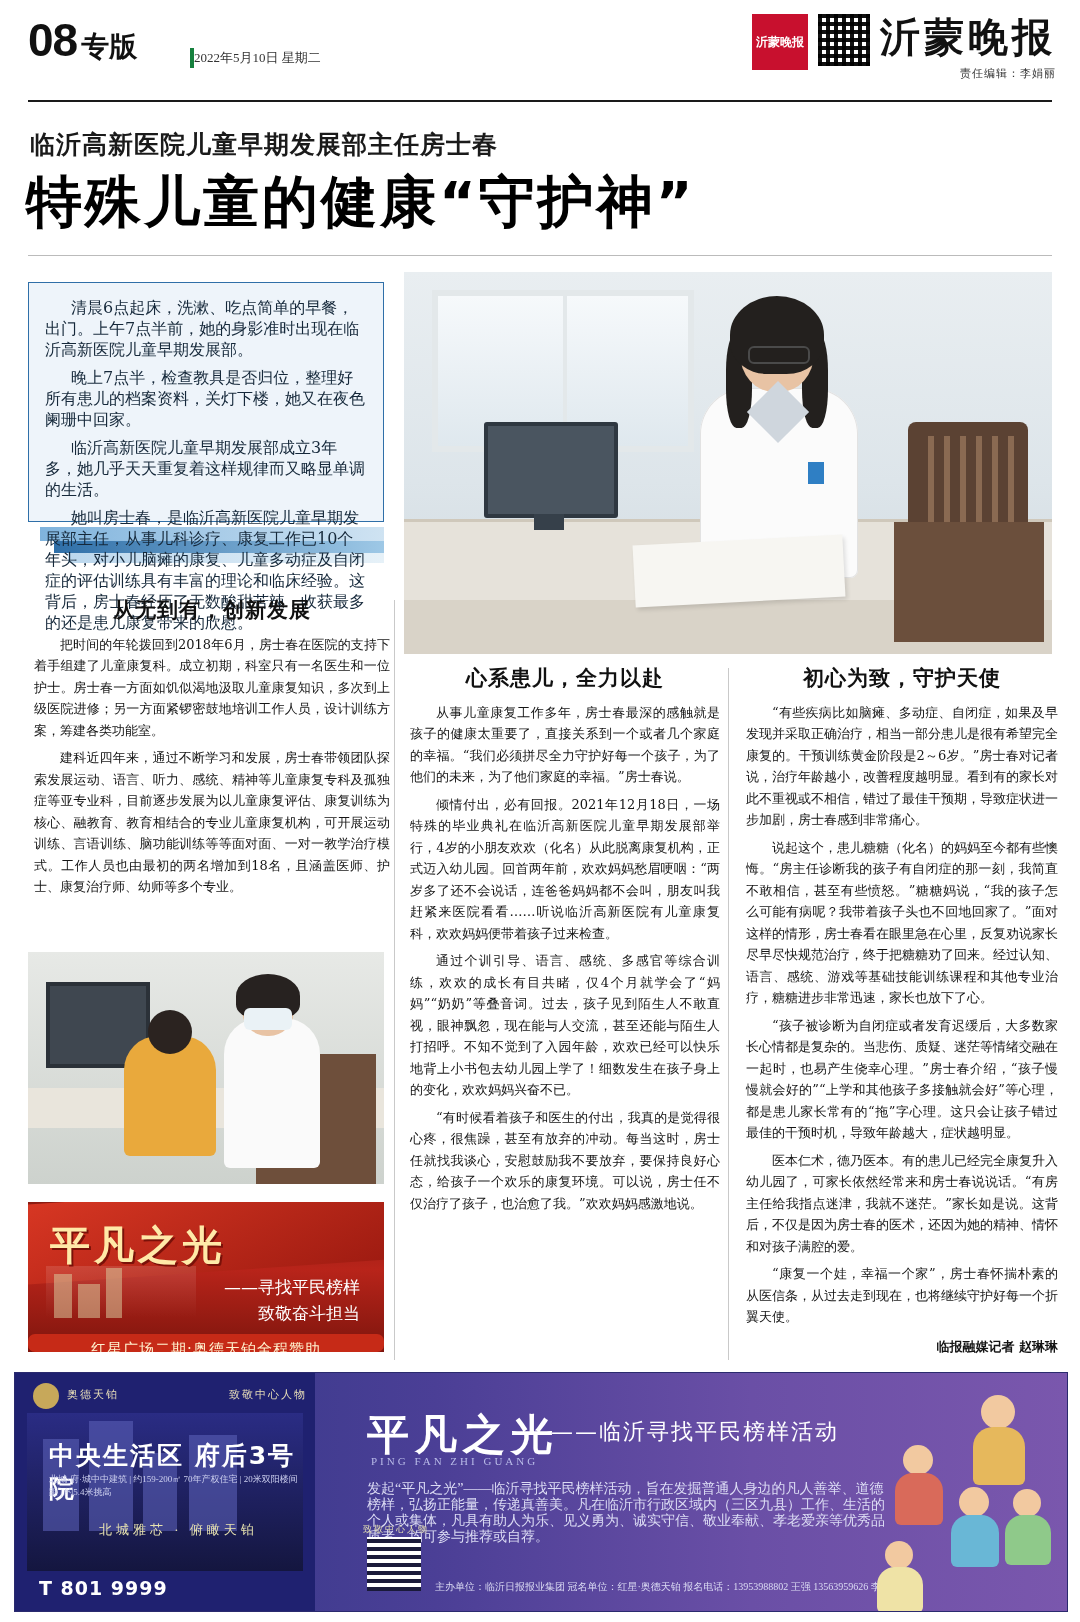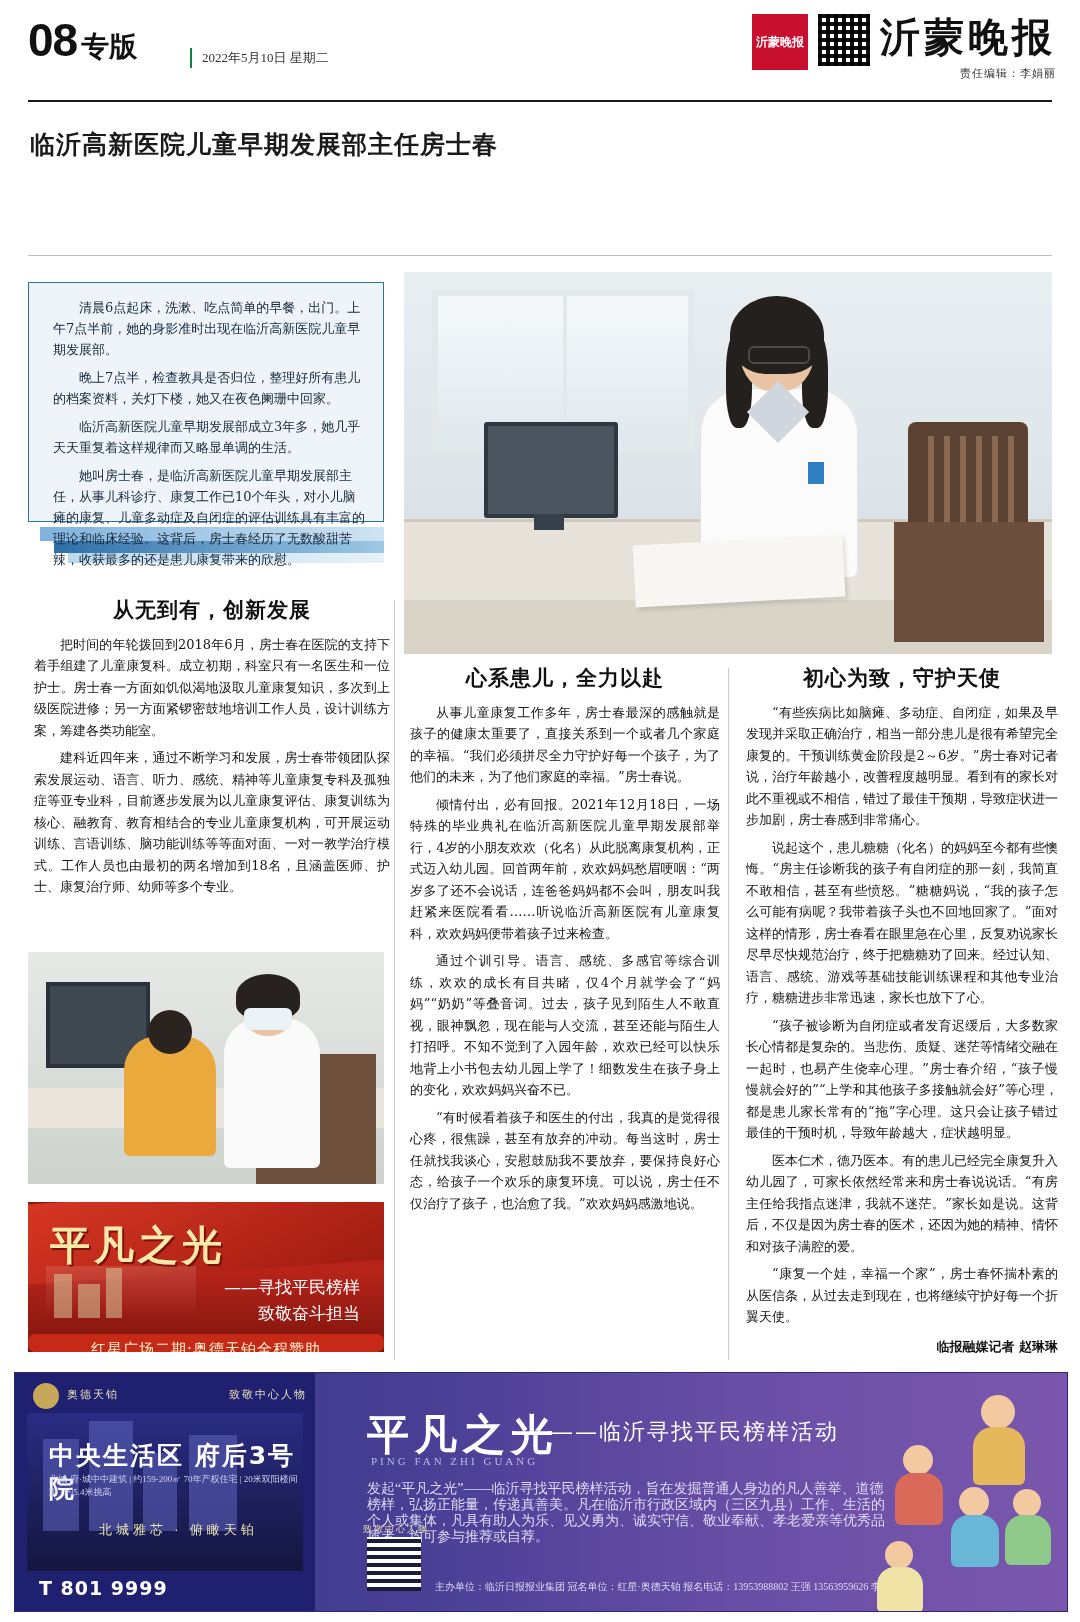--- a/index.html
+++ b/index.html
@@ -5,21 +5,21 @@
   html,body{margin:0;padding:0;background:#fff;}
   body{width:1080px;height:1622px;font-family:"Liberation Serif",serif;color:#111;position:relative;overflow:hidden;}
   .page{position:relative;width:1080px;height:1622px;}
 
   
   .masthead{position:absolute;left:0;top:0;width:1080px;height:110px;}
   .folio{position:absolute;left:28px;top:13px;font-family:"Liberation Sans",sans-serif;text-align:right;}
   .folio .num{font-size:46px;font-weight:bold;letter-spacing:-1px;}
   .folio .sec{font-size:28px;font-weight:bold;margin-left:4px;}
   .folio-date{position:absolute;left:190px;top:48px;font-size:13px;color:#333;
-    border-left:2px solid #15803d;padding-left:10px;line-height:20px;}
+    border-left:4px solid #15803d;line-height:20px;}
   .mh-rule{position:absolute;left:28px;top:100px;width:1024px;height:2px;background:#1a1a1a;}
 
   .mh-right{position:absolute;right:24px;top:14px;display:flex;align-items:flex-start;gap:10px;}
   .mh-logo{width:56px;height:56px;background:#c8102e;color:#fff;font-size:12px;
     font-weight:bold;display:flex;align-items:center;justify-content:center;
     text-align:center;line-height:13px;font-family:"Liberation Sans",sans-serif;}
   .qr{width:52px;height:52px;background:
      repeating-linear-gradient(0deg,#111 0 4px,#fff 4px 8px),
      repeating-linear-gradient(90deg,#111 0 4px,transparent 4px 8px);
      background-blend-mode:multiply;}
@@ -31,21 +31,21 @@
   
   .kicker{position:absolute;left:30px;top:128px;font-size:25px;font-weight:bold;
      letter-spacing:1px;color:#1a1a1a;font-family:"DejaVu Sans",sans-serif;}
   .headline{position:absolute;left:26px;top:165px;font-size:56px;font-weight:bold;
      letter-spacing:3px;color:#000;font-family:"DejaVu Sans",sans-serif;}
   .hl-rule{position:absolute;left:28px;top:255px;width:1024px;height:1px;background:#bbb;}
 
   
   .lead{position:absolute;left:28px;top:282px;width:356px;height:240px;
      border:1px solid #2f6fa8;background:#eef4fa;box-sizing:border-box;padding:14px 16px;}
-  .lead p{margin:0 0 7px 8px;font-size:13px;line-height:21px;text-indent:26px;color:#15283a;
+  .lead p{margin:0 0 7px 0;font-size:16px;line-height:21px;text-indent:26px;color:#15283a;
      font-family:"DejaVu Serif",serif;}
   .lead-shadow{position:absolute;left:40px;top:527px;width:344px;height:14px;
      background:linear-gradient(90deg,#7fb3dd,#cfe3f2);}
   .lead-shadow2{position:absolute;left:54px;top:541px;width:330px;height:12px;
      background:linear-gradient(90deg,#2f6fa8,#9ec8e6);}
   .lead-shadow3{position:absolute;left:68px;top:553px;width:316px;height:10px;
      background:linear-gradient(90deg,#bcd8ee,#e6f1f8);}
 
   
   .photo-main{position:absolute;left:404px;top:272px;width:648px;height:382px;
@@ -171,20 +171,21 @@
       <div class="qr"></div>
       <div class="mh-titleblock">
         <div class="paper-name">沂蒙晚报</div>
         <div class="editor">责任编辑：李娟丽</div>
       </div>
     </div>
     <div class="mh-rule"></div>
   </div>
 
   <div class="kicker">临沂高新医院儿童早期发展部主任房士春</div>
+  <div class="headline">特殊儿童的健康“守护神”</div>
   <div class="hl-rule"></div>
 
   <div class="lead-shadow"></div>
   <div class="lead-shadow2"></div>
   <div class="lead-shadow3"></div>
   <div class="lead">
     <p>清晨6点起床，洗漱、吃点简单的早餐，出门。上午7点半前，她的身影准时出现在临沂高新医院儿童早期发展部。</p>
     <p>晚上7点半，检查教具是否归位，整理好所有患儿的档案资料，关灯下楼，她又在夜色阑珊中回家。</p>
     <p>临沂高新医院儿童早期发展部成立3年多，她几乎天天重复着这样规律而又略显单调的生活。</p>
     <p>她叫房士春，是临沂高新医院儿童早期发展部主任，从事儿科诊疗、康复工作已10个年头，对小儿脑瘫的康复、儿童多动症及自闭症的评估训练具有丰富的理论和临床经验。这背后，房士春经历了无数酸甜苦辣，收获最多的还是患儿康复带来的欣慰。</p>

